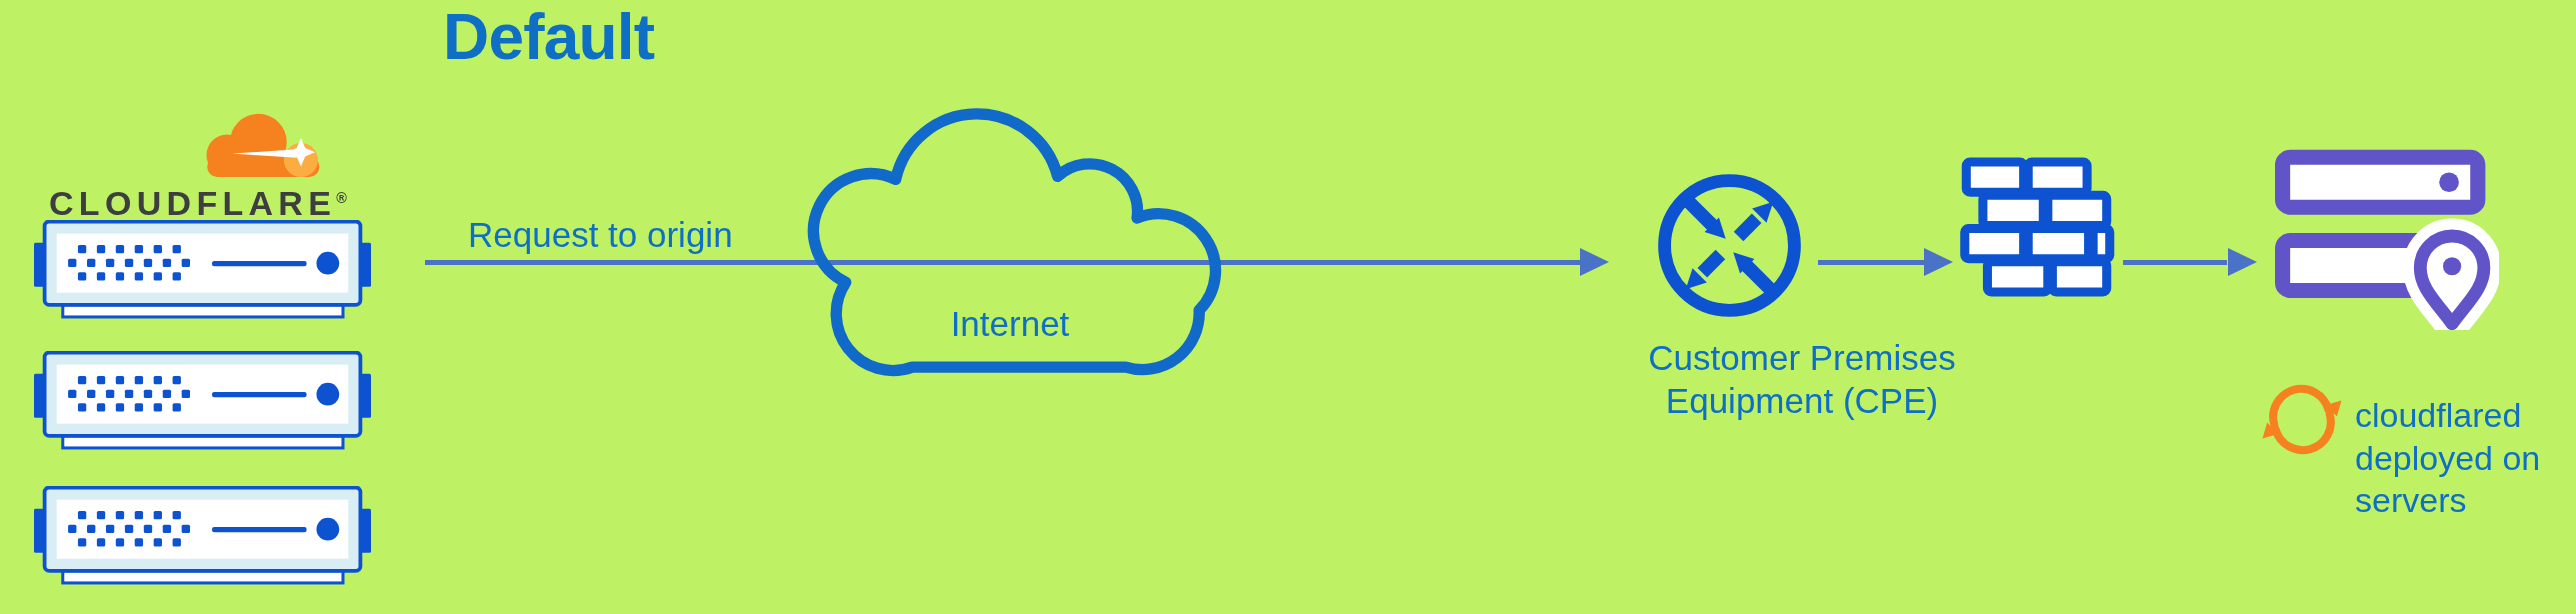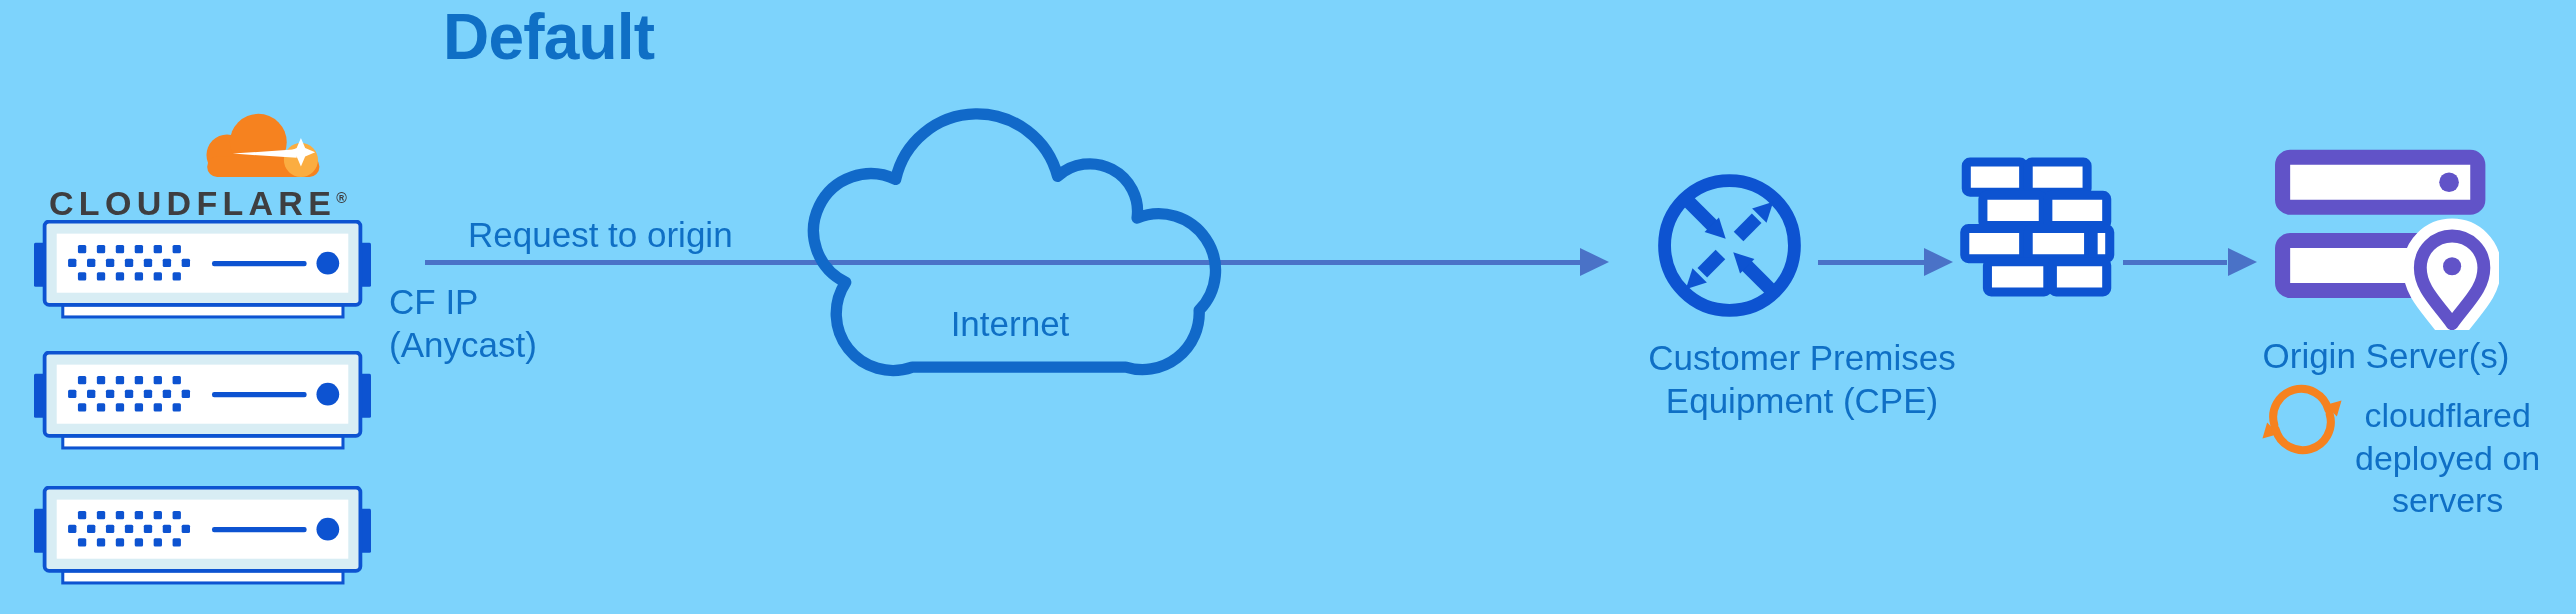--- a/index.html
+++ b/index.html
@@ -1,17 +1,17 @@
 <!DOCTYPE html>
 <html style="font-size:12px"><head>
 <meta charset="utf-8">
 <style>
   html,body{margin:0;padding:0;background:#ffffff;}
   .stage{
-    position:relative;width:2576px;height:614px;background:#7dd3fc;overflow:hidden;
+    position:relative;width:2576px;height:614px;background:#bef264;overflow:hidden;
     font-family:"Liberation Sans",sans-serif;
   }
   .abs{position:absolute;}
   .title{
     position:absolute;left:443px;top:0px;
     font-size:64px;font-weight:600;letter-spacing:-0.8px;color:#0f6fc5;
   }
   .lbl{position:absolute;color:#0f6fc5;font-size:35px;line-height:1.24;}
   .lbl.center{text-align:center;}
   .lbl .ln{display:block;}
@@ -24,21 +24,21 @@
   }
   
   .cf-logo{position:absolute;left:49px;top:110px;width:303px;height:110px;}
   .cf-cloud{position:absolute;left:144px;top:0px;}
   .wordmark{
     position:absolute;left:0px;top:74px;white-space:nowrap;
     font-size:34px;font-weight:800;letter-spacing:5.3px;color:#3e3e40;
   }
   .wordmark sup{font-size:14.4px;letter-spacing:0;}
   .server{position:absolute;left:34px;width:337px;height:100px;}
-  .note-text{position:absolute;left:2355px;top:394px;color:#0f6fc5;font-size:34px;line-height:1.25;text-align:center;}
+  .note-text{position:absolute;left:2355px;top:394px;color:#0f6fc5;font-size:34px;line-height:1.25;}
 </style>
 </head>
 <body>
 
 <div class="stage">
 
   <div class="title">Default</div>
 
   <div class="cf-logo">
     <svg class="cf-cloud" width="142" height="73" viewBox="0 0 200 100">
@@ -140,24 +140,20 @@
         <rect x="183" y="69" width="11" height="11" rx="2"></rect>
       <rect x="235" y="54" width="125" height="7" rx="3"></rect>
       <circle cx="388" cy="57" r="15"></circle>
     </g>
   </svg>
 
   <div class="conn" style="left:425px;top:260px;width:1155px;"></div>
   <div class="arrowhead" style="left:1580px;top:248px;"></div>
 
   <div class="lbl" style="left:468px;top:213px;">Request to origin</div>
-  <div class="lbl" style="left:389px;top:280px;">
-    <span class="ln">CF IP</span>
-    <span class="ln">(Anycast)</span>
-  </div>
 
   <svg class="abs" style="left:823px;top:112px;overflow:visible;" width="386" height="265" viewBox="0 0 510 350">
     <path d="M 118 337
              A 75 75 0 0 1 30 225
              A 73 73 0 0 1 96 89
              A 110 110 0 0 1 310 85
              A 63 63 0 0 1 415 140
              A 75 75 0 0 1 497 262
              A 75 75 0 0 1 400 337
              L 118 337 Z" fill="none" stroke="#1169c9" stroke-width="15" stroke-linejoin="round" stroke-linecap="round"></path>
@@ -203,21 +199,20 @@
   <div class="arrowhead" style="left:2228px;top:248px;"></div>
 
   <svg class="abs" style="left:2272px;top:148px;" width="227" height="182" viewBox="0 0 300 240">
     <rect x="14" y="122" width="258" height="66" rx="10" fill="#ffffff" stroke="#6153c8" stroke-width="20"></rect>
     <path d="M238 232 C 218 204 196 186 196 158 A 42 42 0 1 1 280 158 C 280 186 258 204 238 232 Z" fill="#ffffff" stroke="#ffffff" stroke-width="46" stroke-linejoin="round"></path>
     <rect x="14" y="12" width="258" height="66" rx="10" fill="#ffffff" stroke="#6153c8" stroke-width="20"></rect>
     <circle cx="234" cy="45" r="13" fill="#6153c8"></circle>
     <path d="M238 232 C 218 204 196 186 196 158 A 42 42 0 1 1 280 158 C 280 186 258 204 238 232 Z" fill="#ffffff" stroke="#6153c8" stroke-width="17" stroke-linejoin="round"></path>
     <circle cx="238" cy="156" r="12" fill="#6153c8"></circle>
   </svg>
-  <div class="lbl center" style="left:2259px;top:334px;width:254px;">Origin Server(s)</div>
 
   <svg class="abs" style="left:2258px;top:383px;" width="88" height="73" viewBox="0 0 120 100">
     <path d="M96 36 A38 38 0 1 0 22 57" fill="none" stroke="#f6821f" stroke-width="11" stroke-linecap="round"></path>
     <polygon points="0,-11 20,0 0,11" fill="#f6821f" transform="translate(20,62) rotate(135)"></polygon>
     <path d="M24 64 A38 38 0 1 0 98 43" fill="none" stroke="#f6821f" stroke-width="11" stroke-linecap="round"></path>
     <polygon points="0,-11 20,0 0,11" fill="#f6821f" transform="translate(100,38) rotate(-45)"></polygon>
   </svg>
   <div class="note-text">
     <span class="ln" style="display:block">cloudflared</span>
     <span class="ln" style="display:block">deployed on</span>

